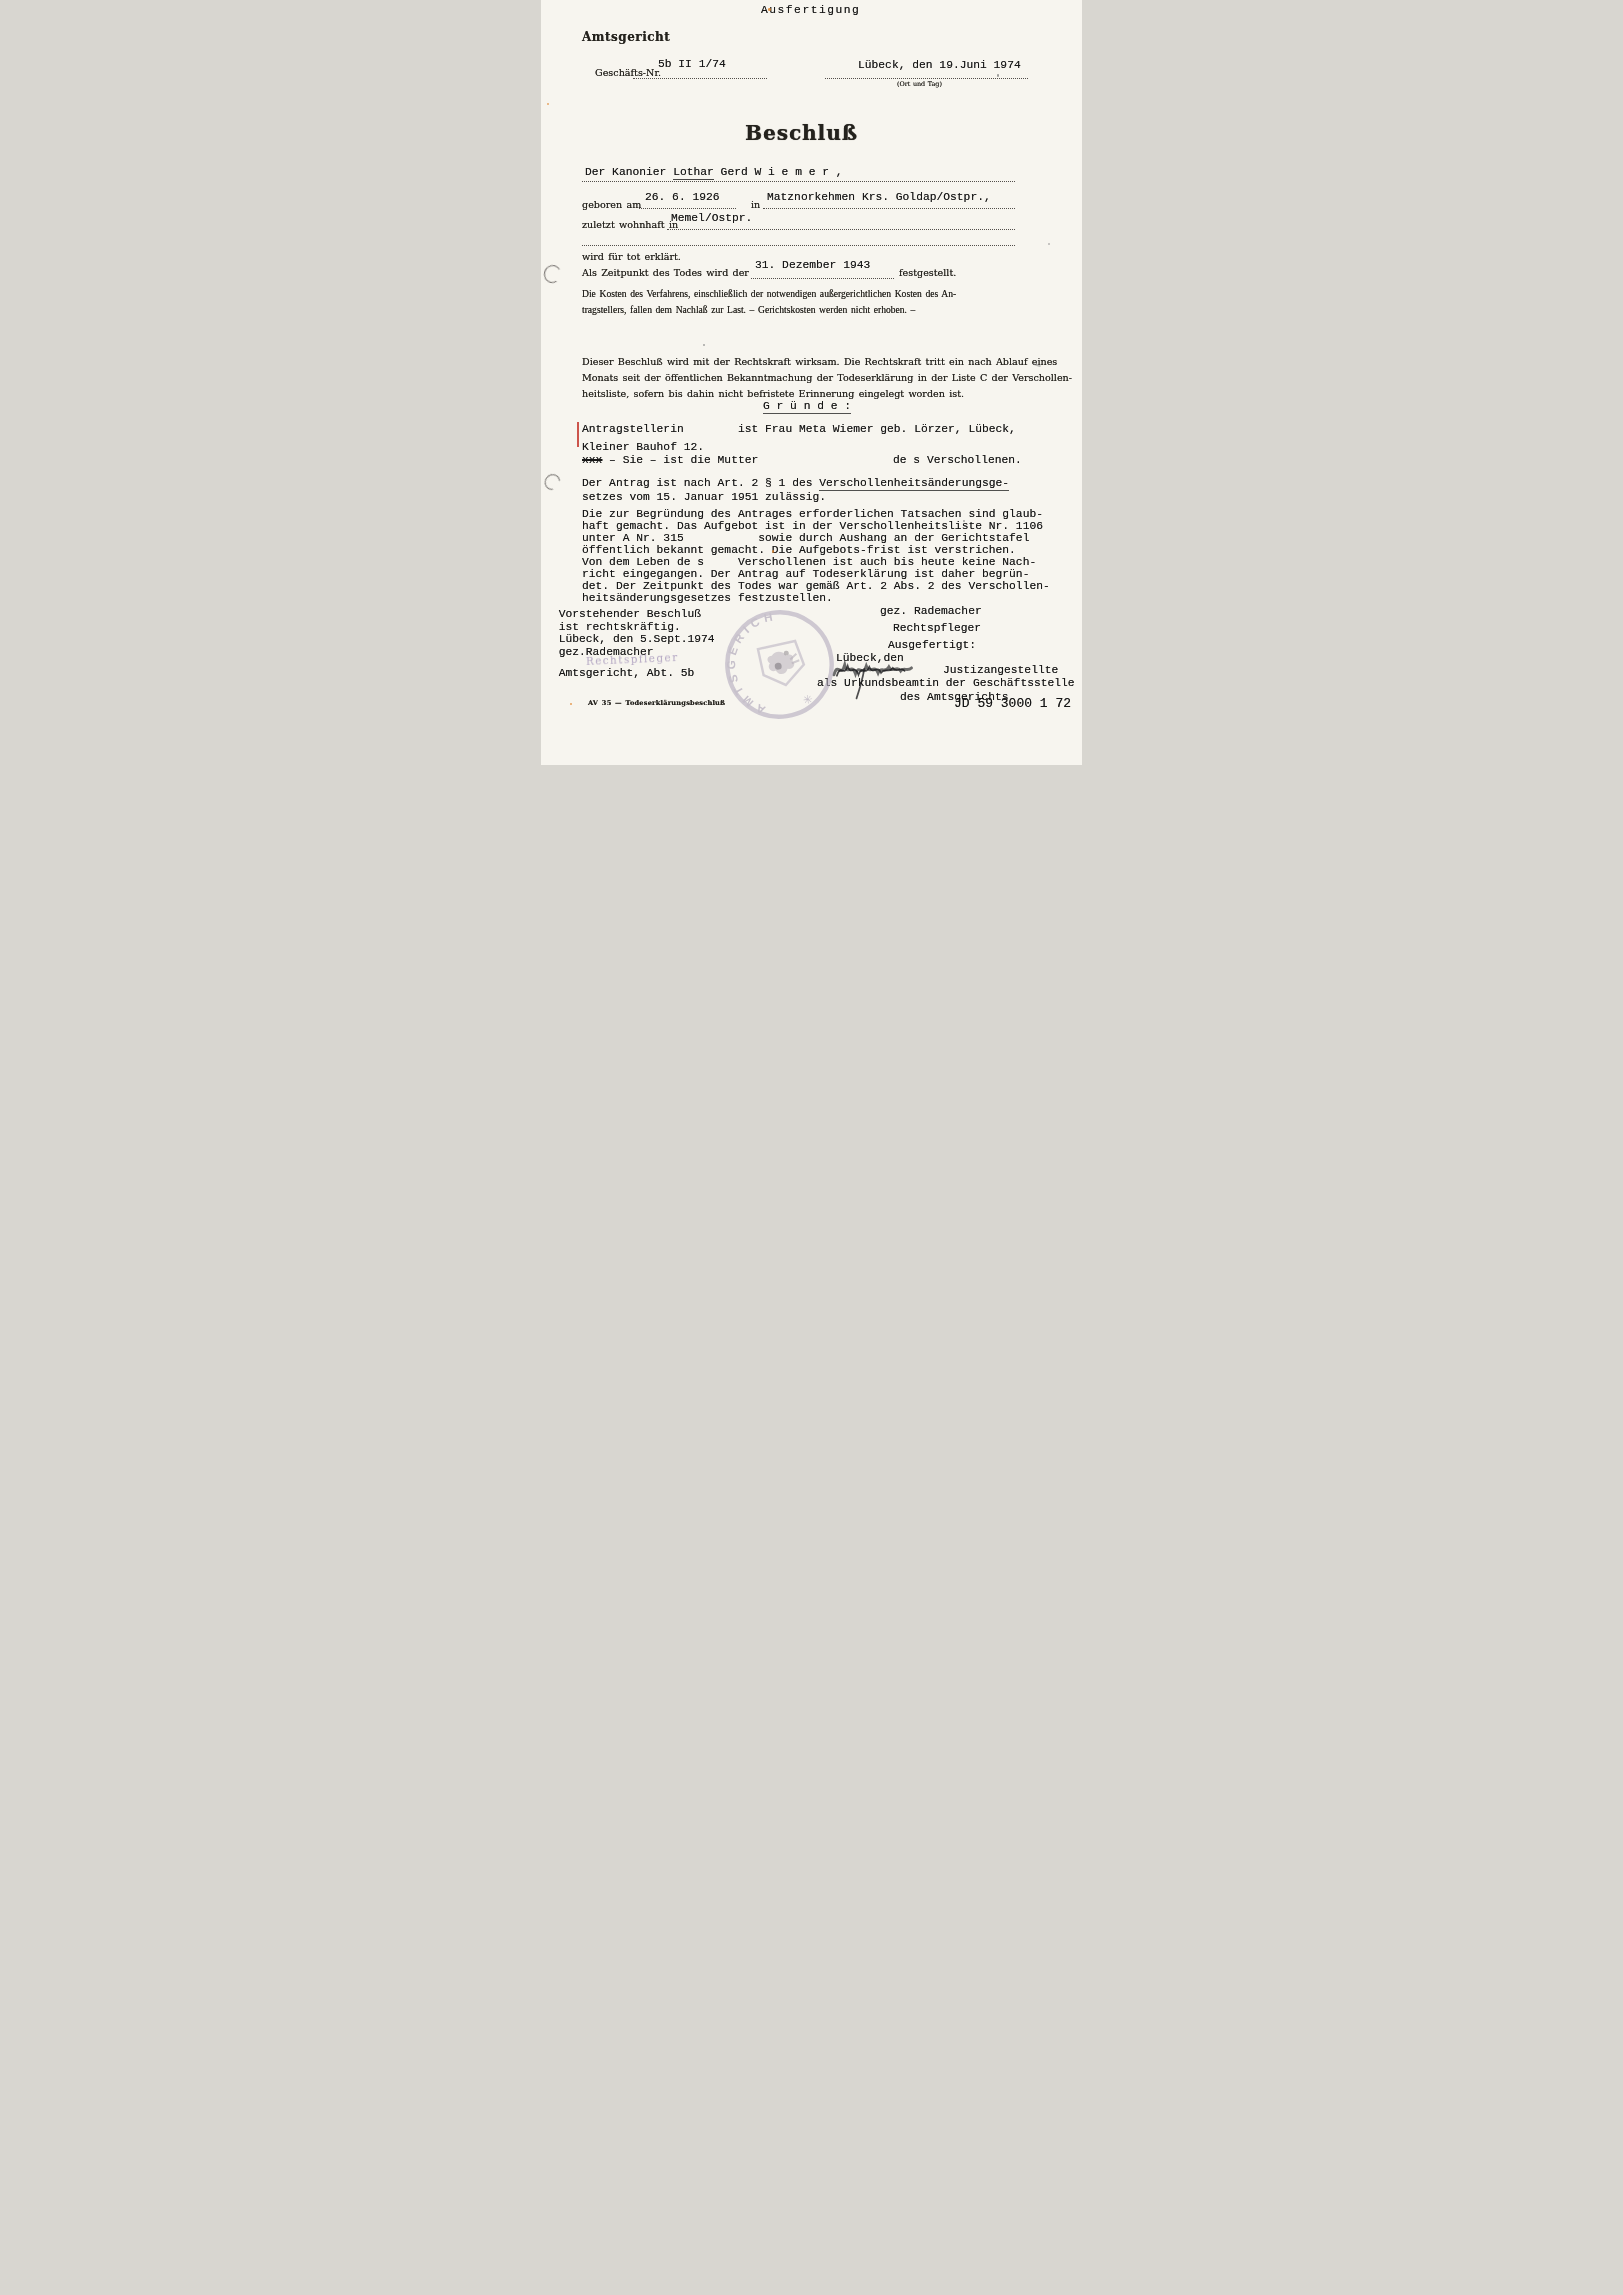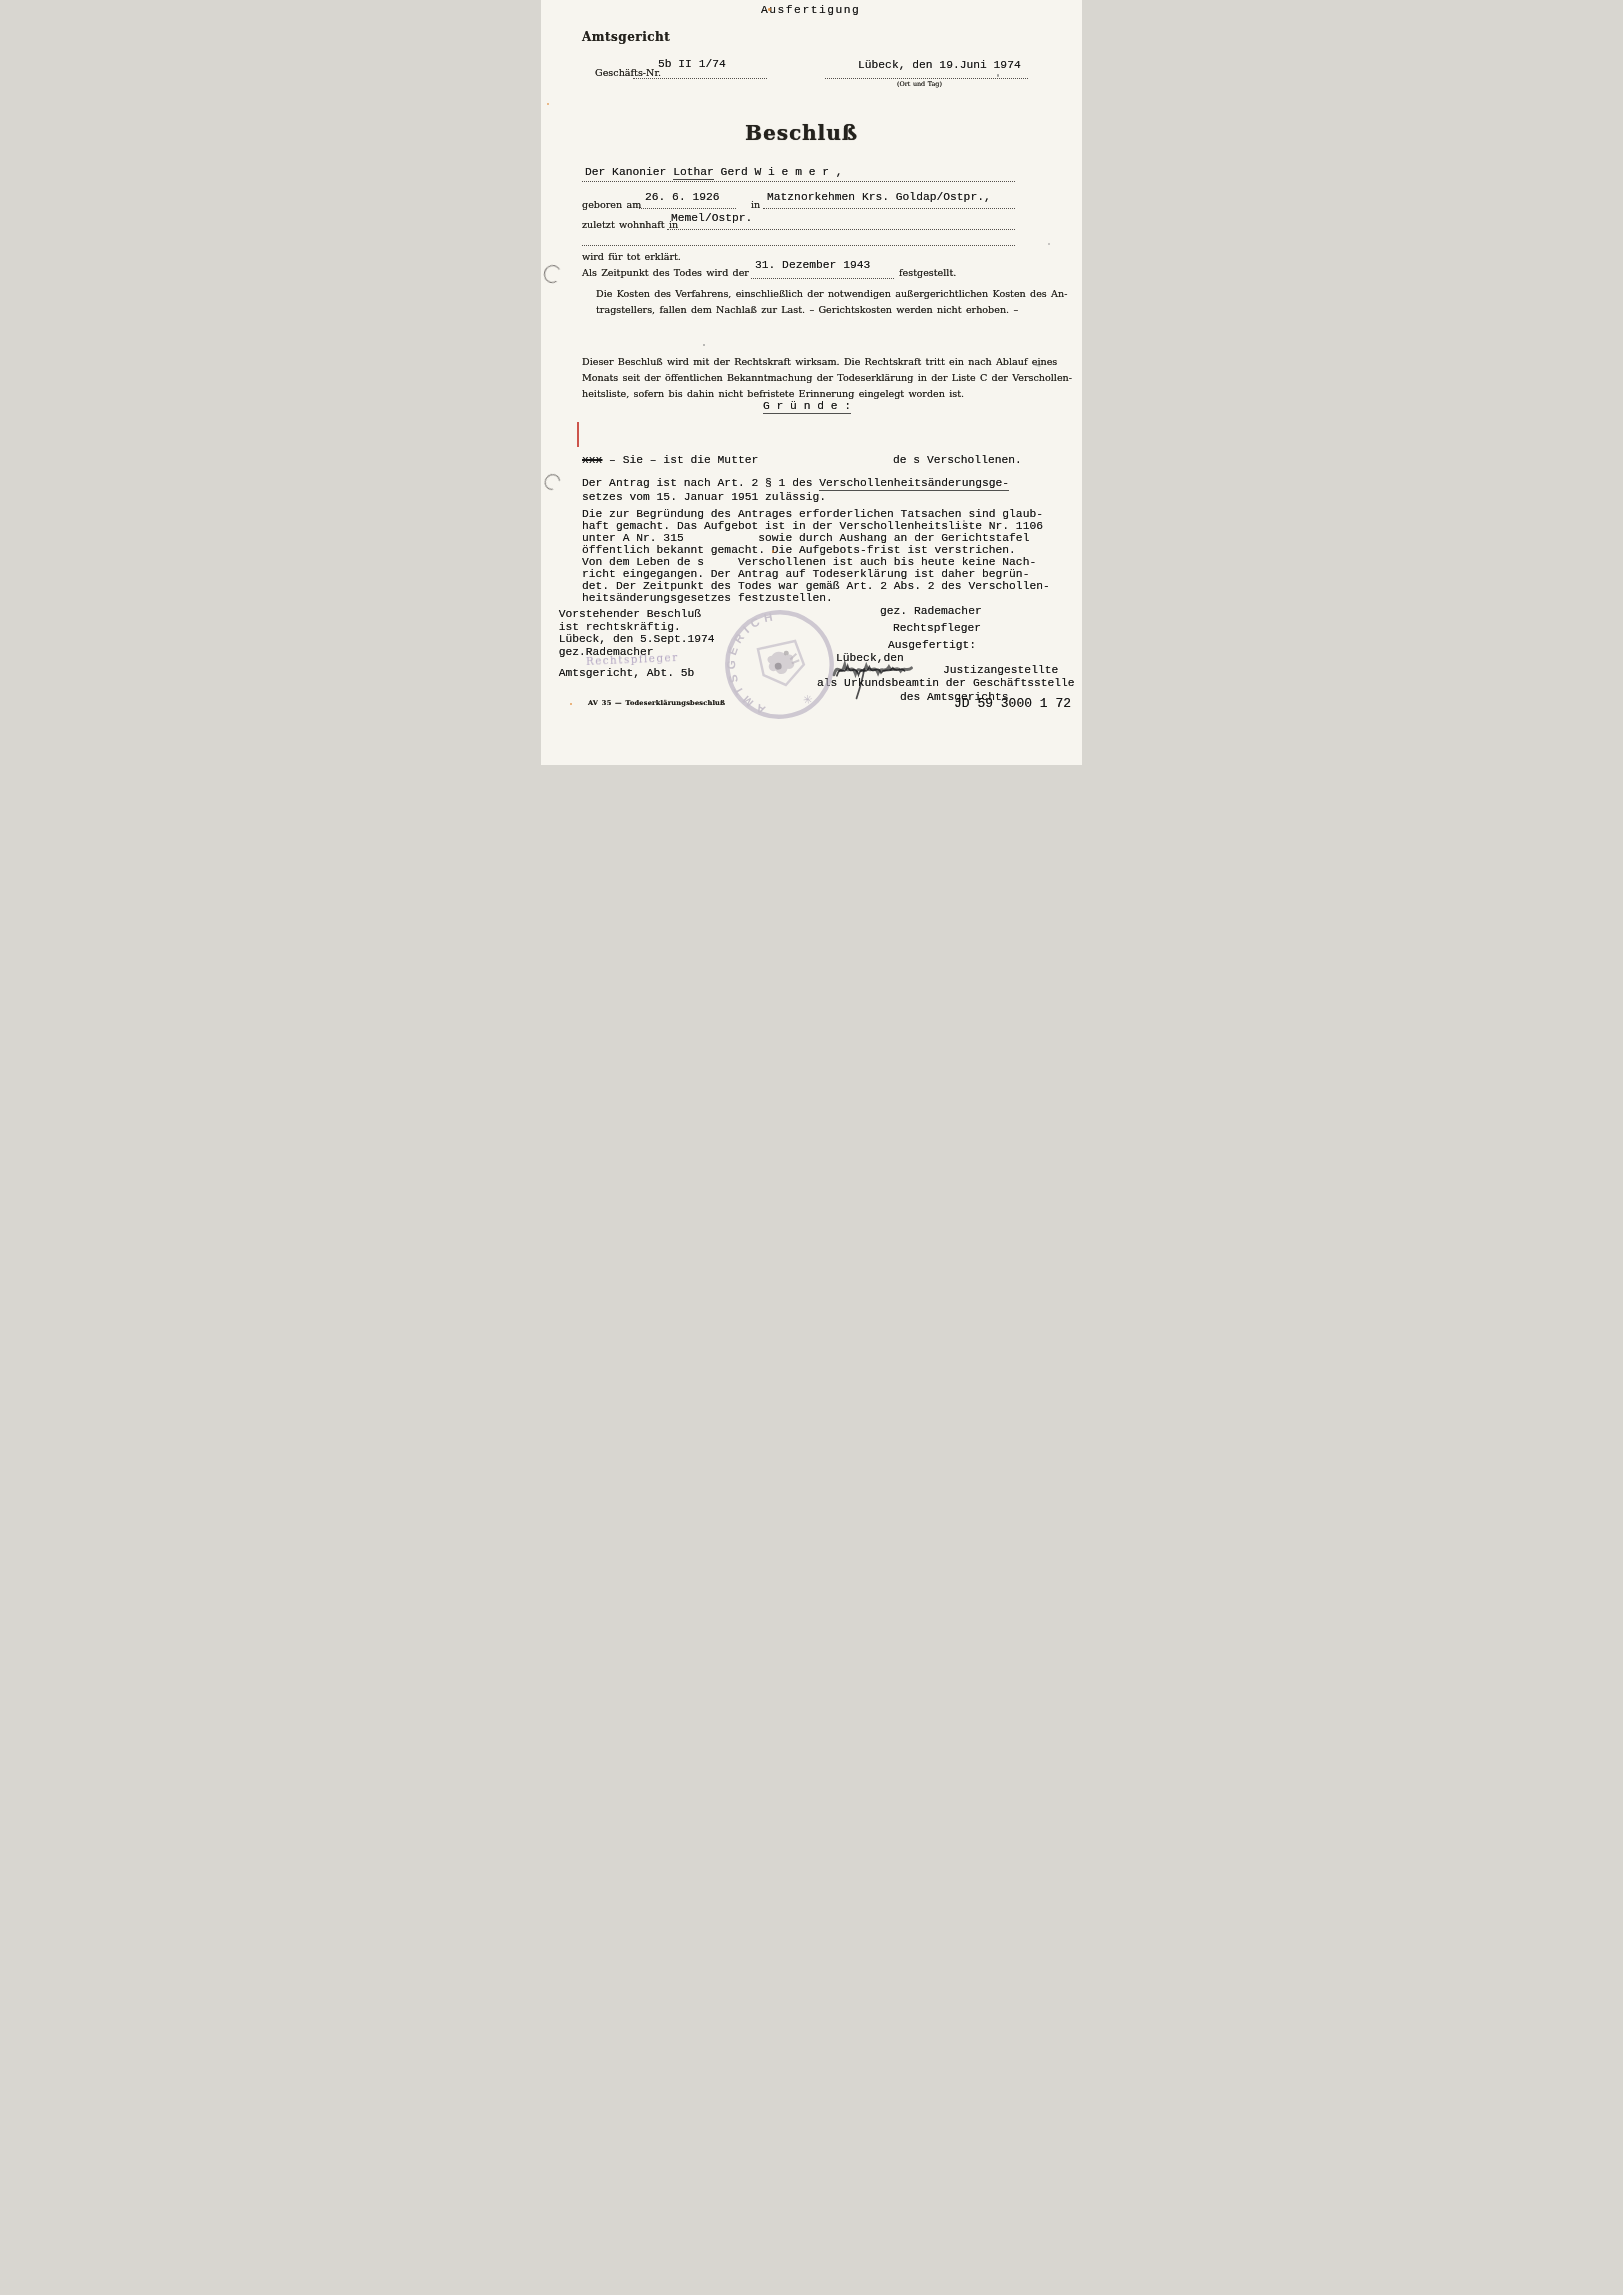--- a/index.html
+++ b/index.html
@@ -81,29 +81,31 @@
 
   <div class="abs dots" style="left:41px;top:245px;width:433px;"></div>
 
   <div class="abs p" style="left:41px;top:251px;">wird für tot erklärt.</div>
 
   <div class="abs p" style="left:41px;top:267px;">Als Zeitpunkt des Todes wird der</div>
   <div class="abs t" style="left:214px;top:259px;">31. Dezember 1943</div>
   <div class="abs dots" style="left:210px;top:278px;width:143px;"></div>
   <div class="abs p" style="left:358px;top:267px;">festgestellt.</div>
 
-  <div class="abs p" style="left:55px;top:286px;width:442px;line-height:15.7px;">Die Kosten des Verfahrens, einschließlich der notwendigen außergerichtlichen Kosten des An-
+  <div class="abs p" style="left:41px;top:286px;width:442px;line-height:15.7px;font-family:Liberation Serif, serif;">Die Kosten des Verfahrens, einschließlich der notwendigen außergerichtlichen Kosten des An-
 tragstellers, fallen dem Nachlaß zur Last. – Gerichtskosten werden nicht erhoben. –</div>
 
   <div class="abs p" style="left:41px;top:354px;width:447px;line-height:16px;">Dieser Beschluß wird mit der Rechtskraft wirksam. Die Rechtskraft tritt ein nach Ablauf eines
 Monats seit der öffentlichen Bekanntmachung der Todeserklärung in der Liste C der Verschollen-
 heitsliste, sofern bis dahin nicht befristete Erinnerung eingelegt worden ist.</div>
 
   <div class="abs t u-type" style="left:222px;top:400px;">G r ü n d e :</div>
 
+  <div class="abs t" style="left:41px;top:421px;line-height:17.7px;">Antragstellerin        ist Frau Meta Wiemer geb. Lörzer, Lübeck,
+Kleiner Bauhof 12.</div>
   <div class="redmark" style="left:36px;top:422px;height:24.5px;"></div>
 
   <div class="abs" style="left:33px;top:454px;width:491px;">
     <span class="t strike">xxx</span><span class="t"> – Sie – ist die Mutter</span>
     <span class="t abs" style="left:319px;top:0;">de s Verschollenen.</span>
   </div>
 
   <div class="abs t" style="left:41px;top:477px;"><span>Der Antrag ist nach Art. 2 § 1 des </span><span class="u-type">Verschollenheitsänderungsge-</span></div>
   <div class="abs t" style="left:41px;top:491px;">setzes vom 15. Januar 1951 zulässig.</div>
 

